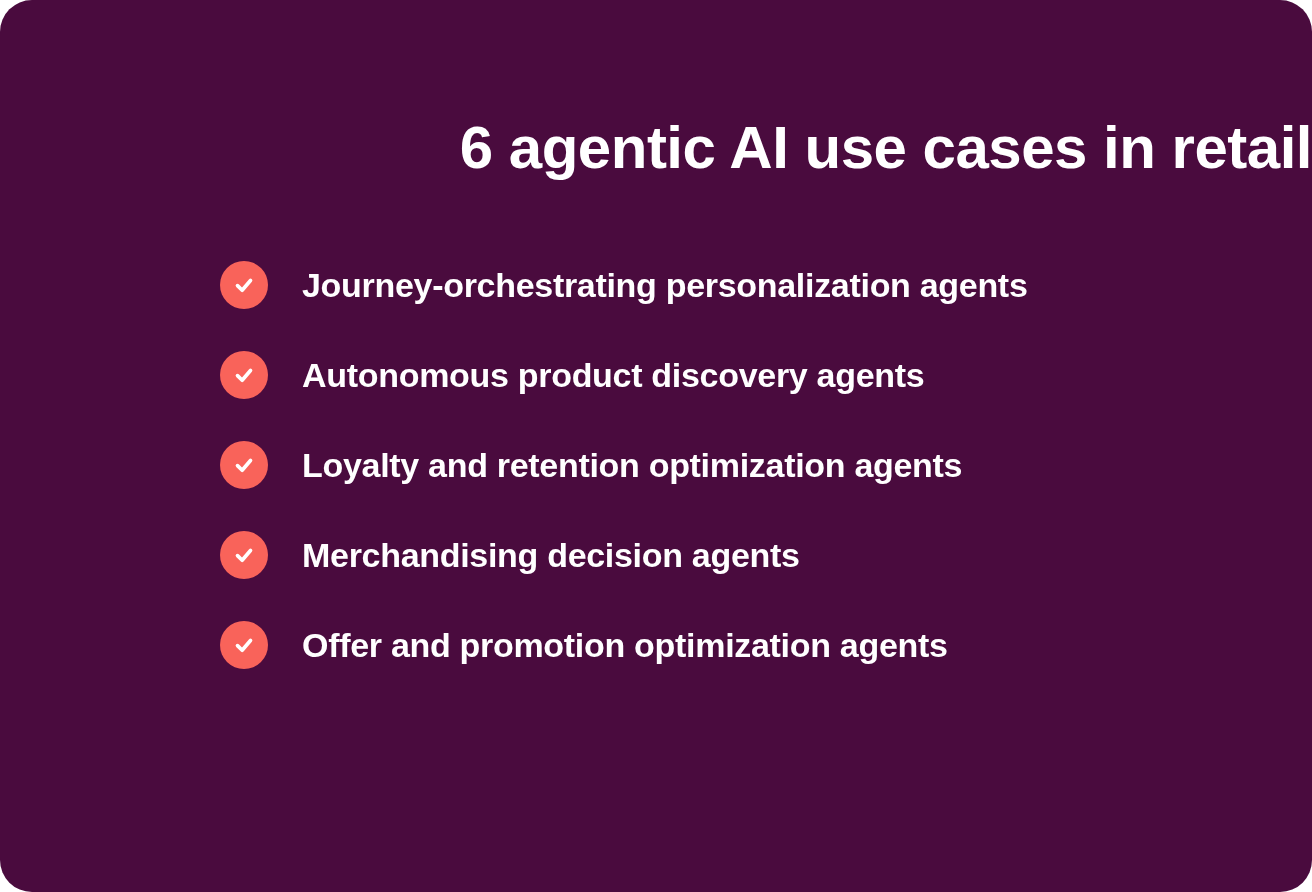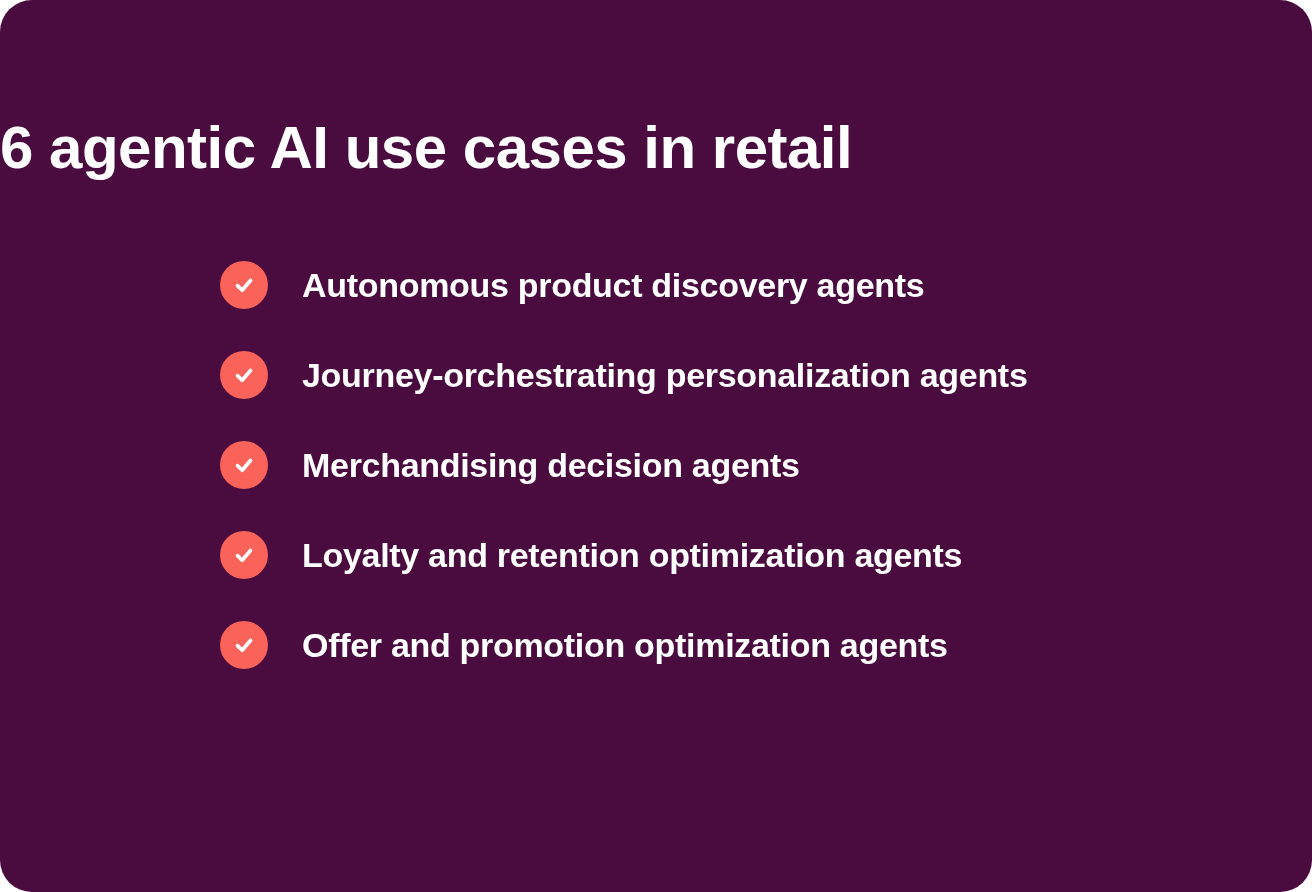--- a/index.html
+++ b/index.html
@@ -21,21 +21,21 @@
     position: absolute;
     inset: 0;
     width: 1312px;
     height: 892px;
     background: var(--card-bg);
     border-radius: 32px;
     overflow: hidden;
   }
   .title {
     margin-top: 112px;
-    text-align: left;
+    text-align: right;
     color: var(--text-color);
     font-size: 60px;
     line-height: 1.2;
     font-weight: 700;
     letter-spacing: -0.5px;
   }
   .list {
     margin-top: 77px;
     padding-left: 220px;
   }
@@ -74,55 +74,55 @@
     <h1 class="title">6 agentic AI use cases in retail</h1>
 
     <div class="list">
 
       <div class="row">
         <span class="bullet">
           <svg width="26" height="26" viewBox="0 0 24 24" fill="none">
             <path d="M6 12.6 L10.3 16.8 L18 7.8" stroke="#FFFFFF" stroke-width="3.4" stroke-linecap="round" stroke-linejoin="round"></path>
           </svg>
         </span>
+        <span class="label">Journey-orchestrating personalization agents</span>
+      </div>
+
+      <div class="row">
+        <span class="bullet">
+          <svg width="26" height="26" viewBox="0 0 24 24" fill="none">
+            <path d="M6 12.6 L10.3 16.8 L18 7.8" stroke="#FFFFFF" stroke-width="3.4" stroke-linecap="round" stroke-linejoin="round"></path>
+          </svg>
+        </span>
         <span class="label">Autonomous product discovery agents</span>
       </div>
 
       <div class="row">
         <span class="bullet">
           <svg width="26" height="26" viewBox="0 0 24 24" fill="none">
             <path d="M6 12.6 L10.3 16.8 L18 7.8" stroke="#FFFFFF" stroke-width="3.4" stroke-linecap="round" stroke-linejoin="round"></path>
           </svg>
         </span>
-        <span class="label">Journey-orchestrating personalization agents</span>
+        <span class="label">Loyalty and retention optimization agents</span>
       </div>
 
       <div class="row">
         <span class="bullet">
           <svg width="26" height="26" viewBox="0 0 24 24" fill="none">
             <path d="M6 12.6 L10.3 16.8 L18 7.8" stroke="#FFFFFF" stroke-width="3.4" stroke-linecap="round" stroke-linejoin="round"></path>
           </svg>
         </span>
         <span class="label">Merchandising decision agents</span>
       </div>
 
       <div class="row">
         <span class="bullet">
           <svg width="26" height="26" viewBox="0 0 24 24" fill="none">
             <path d="M6 12.6 L10.3 16.8 L18 7.8" stroke="#FFFFFF" stroke-width="3.4" stroke-linecap="round" stroke-linejoin="round"></path>
           </svg>
         </span>
-        <span class="label">Loyalty and retention optimization agents</span>
-      </div>
-
-      <div class="row">
-        <span class="bullet">
-          <svg width="26" height="26" viewBox="0 0 24 24" fill="none">
-            <path d="M6 12.6 L10.3 16.8 L18 7.8" stroke="#FFFFFF" stroke-width="3.4" stroke-linecap="round" stroke-linejoin="round"></path>
-          </svg>
-        </span>
         <span class="label">Offer and promotion optimization agents</span>
       </div>
 
 
     </div>
   </div>
 </div>
 
 </body></html>

